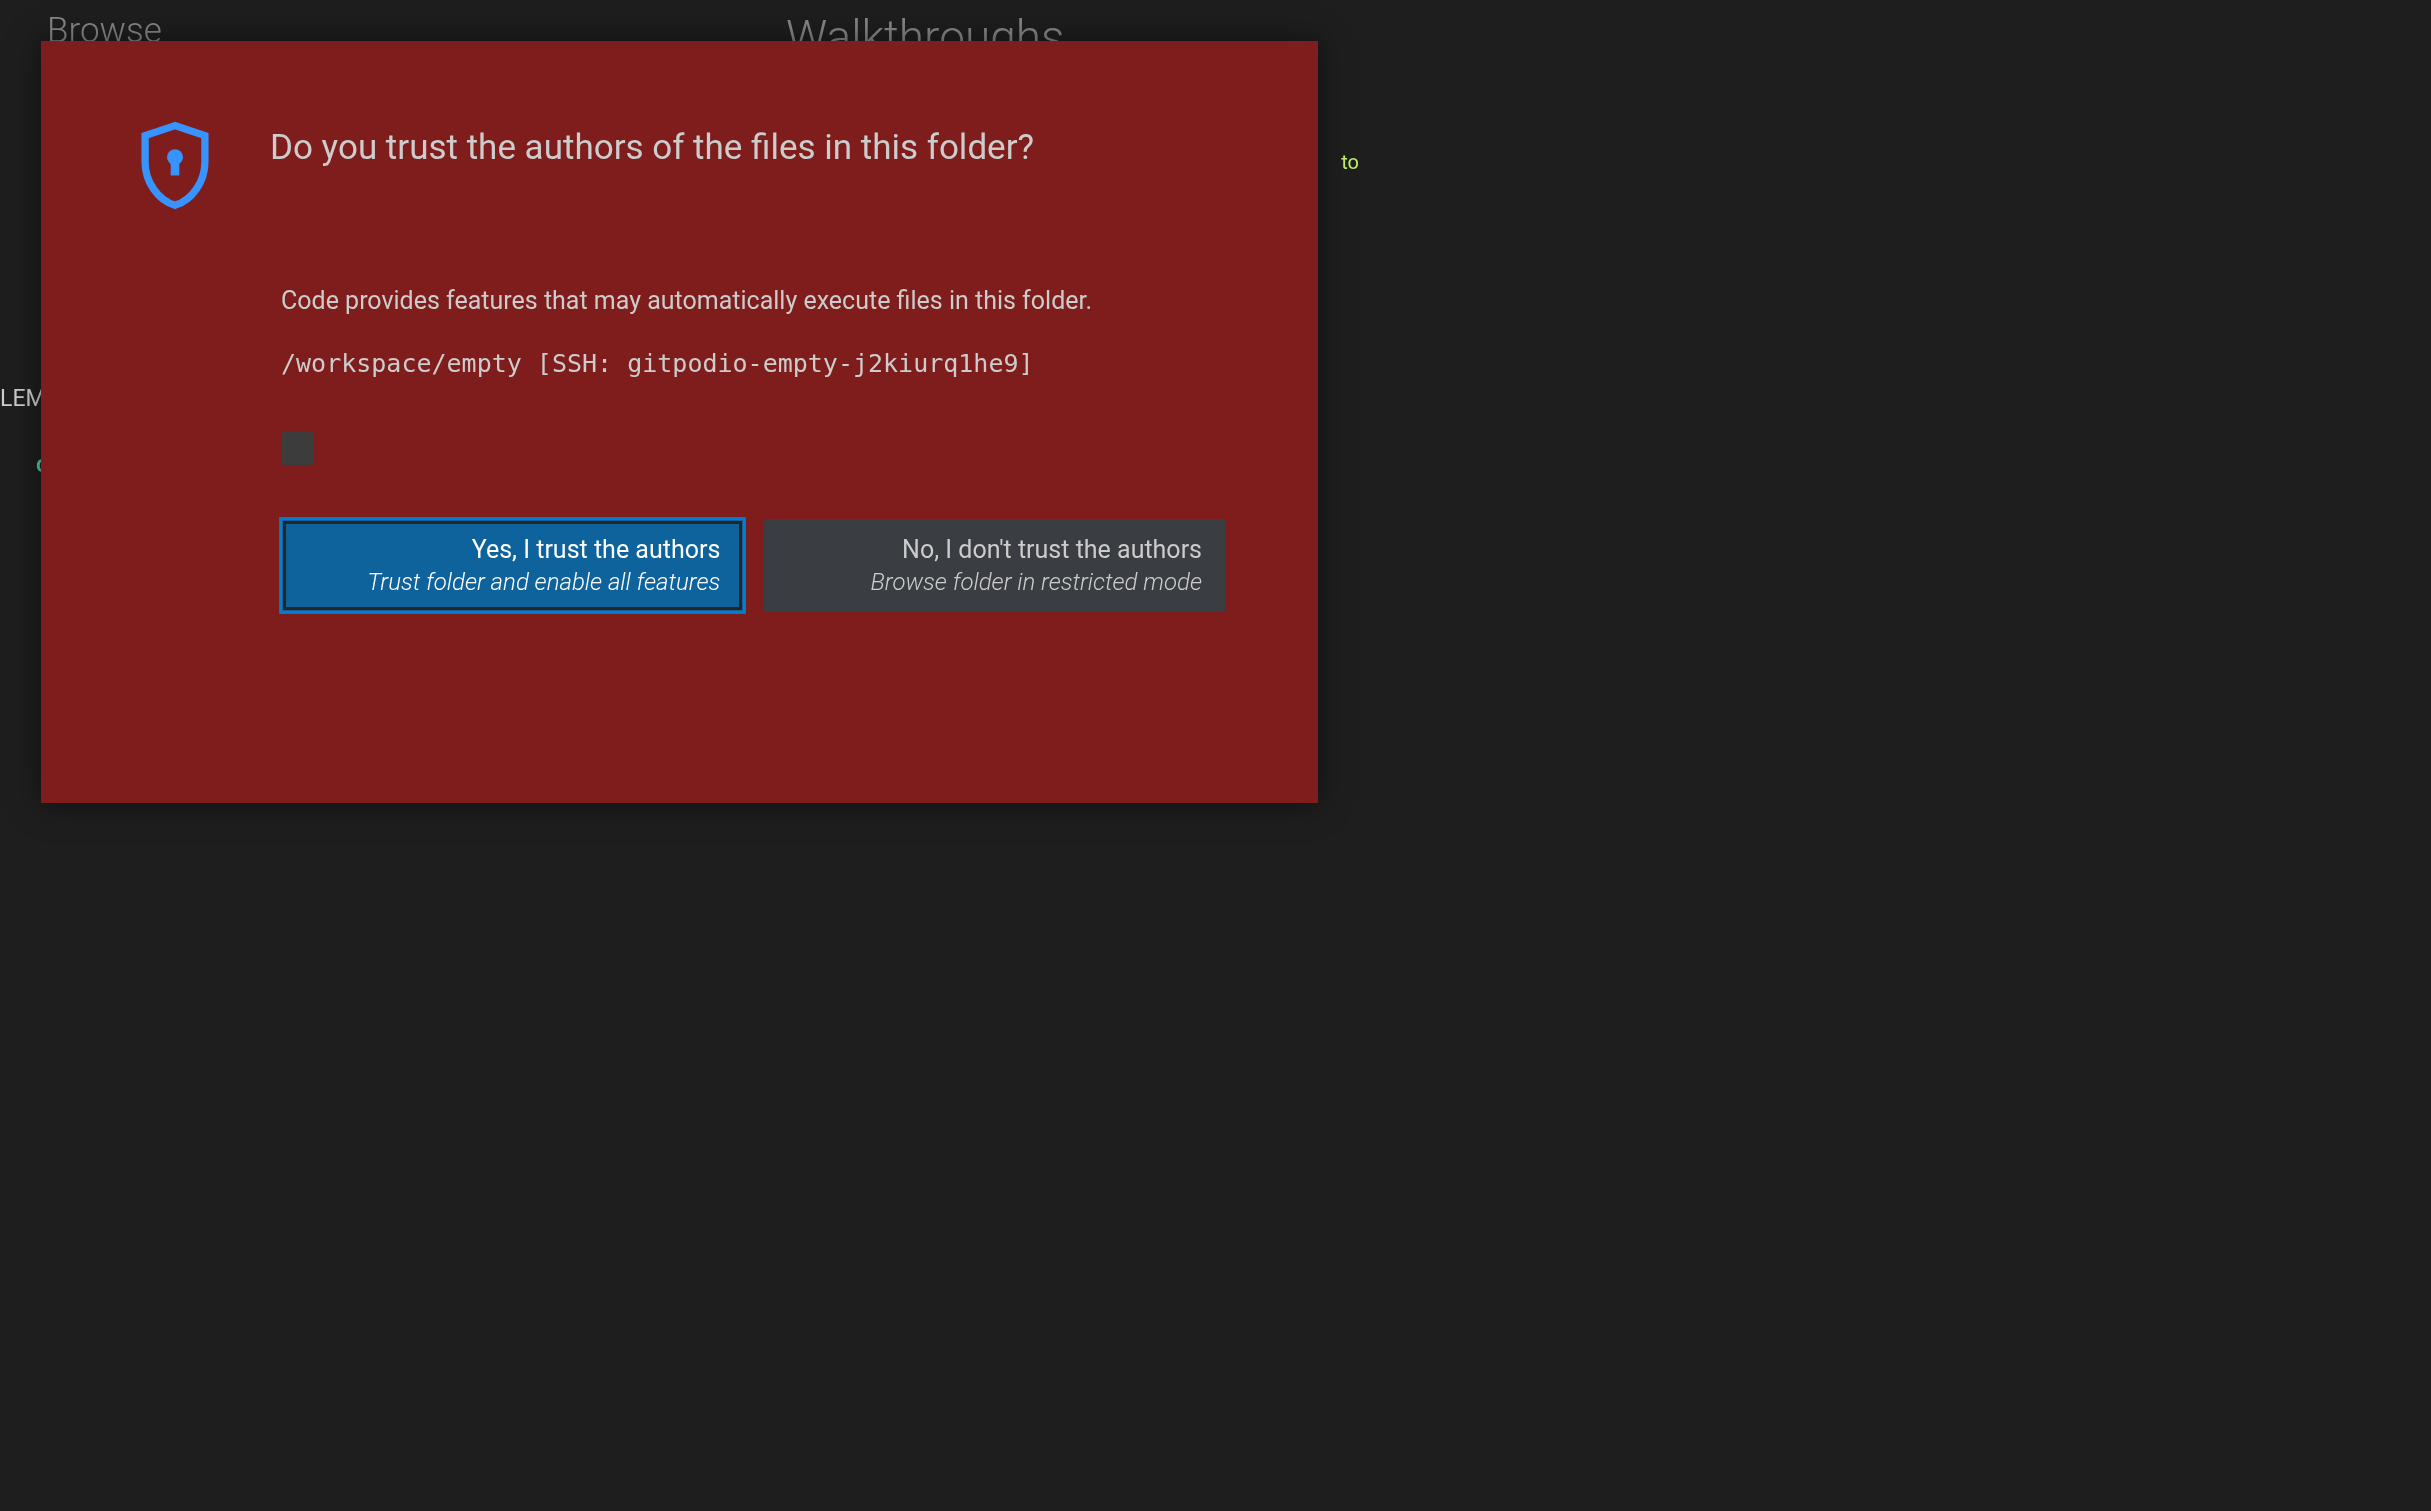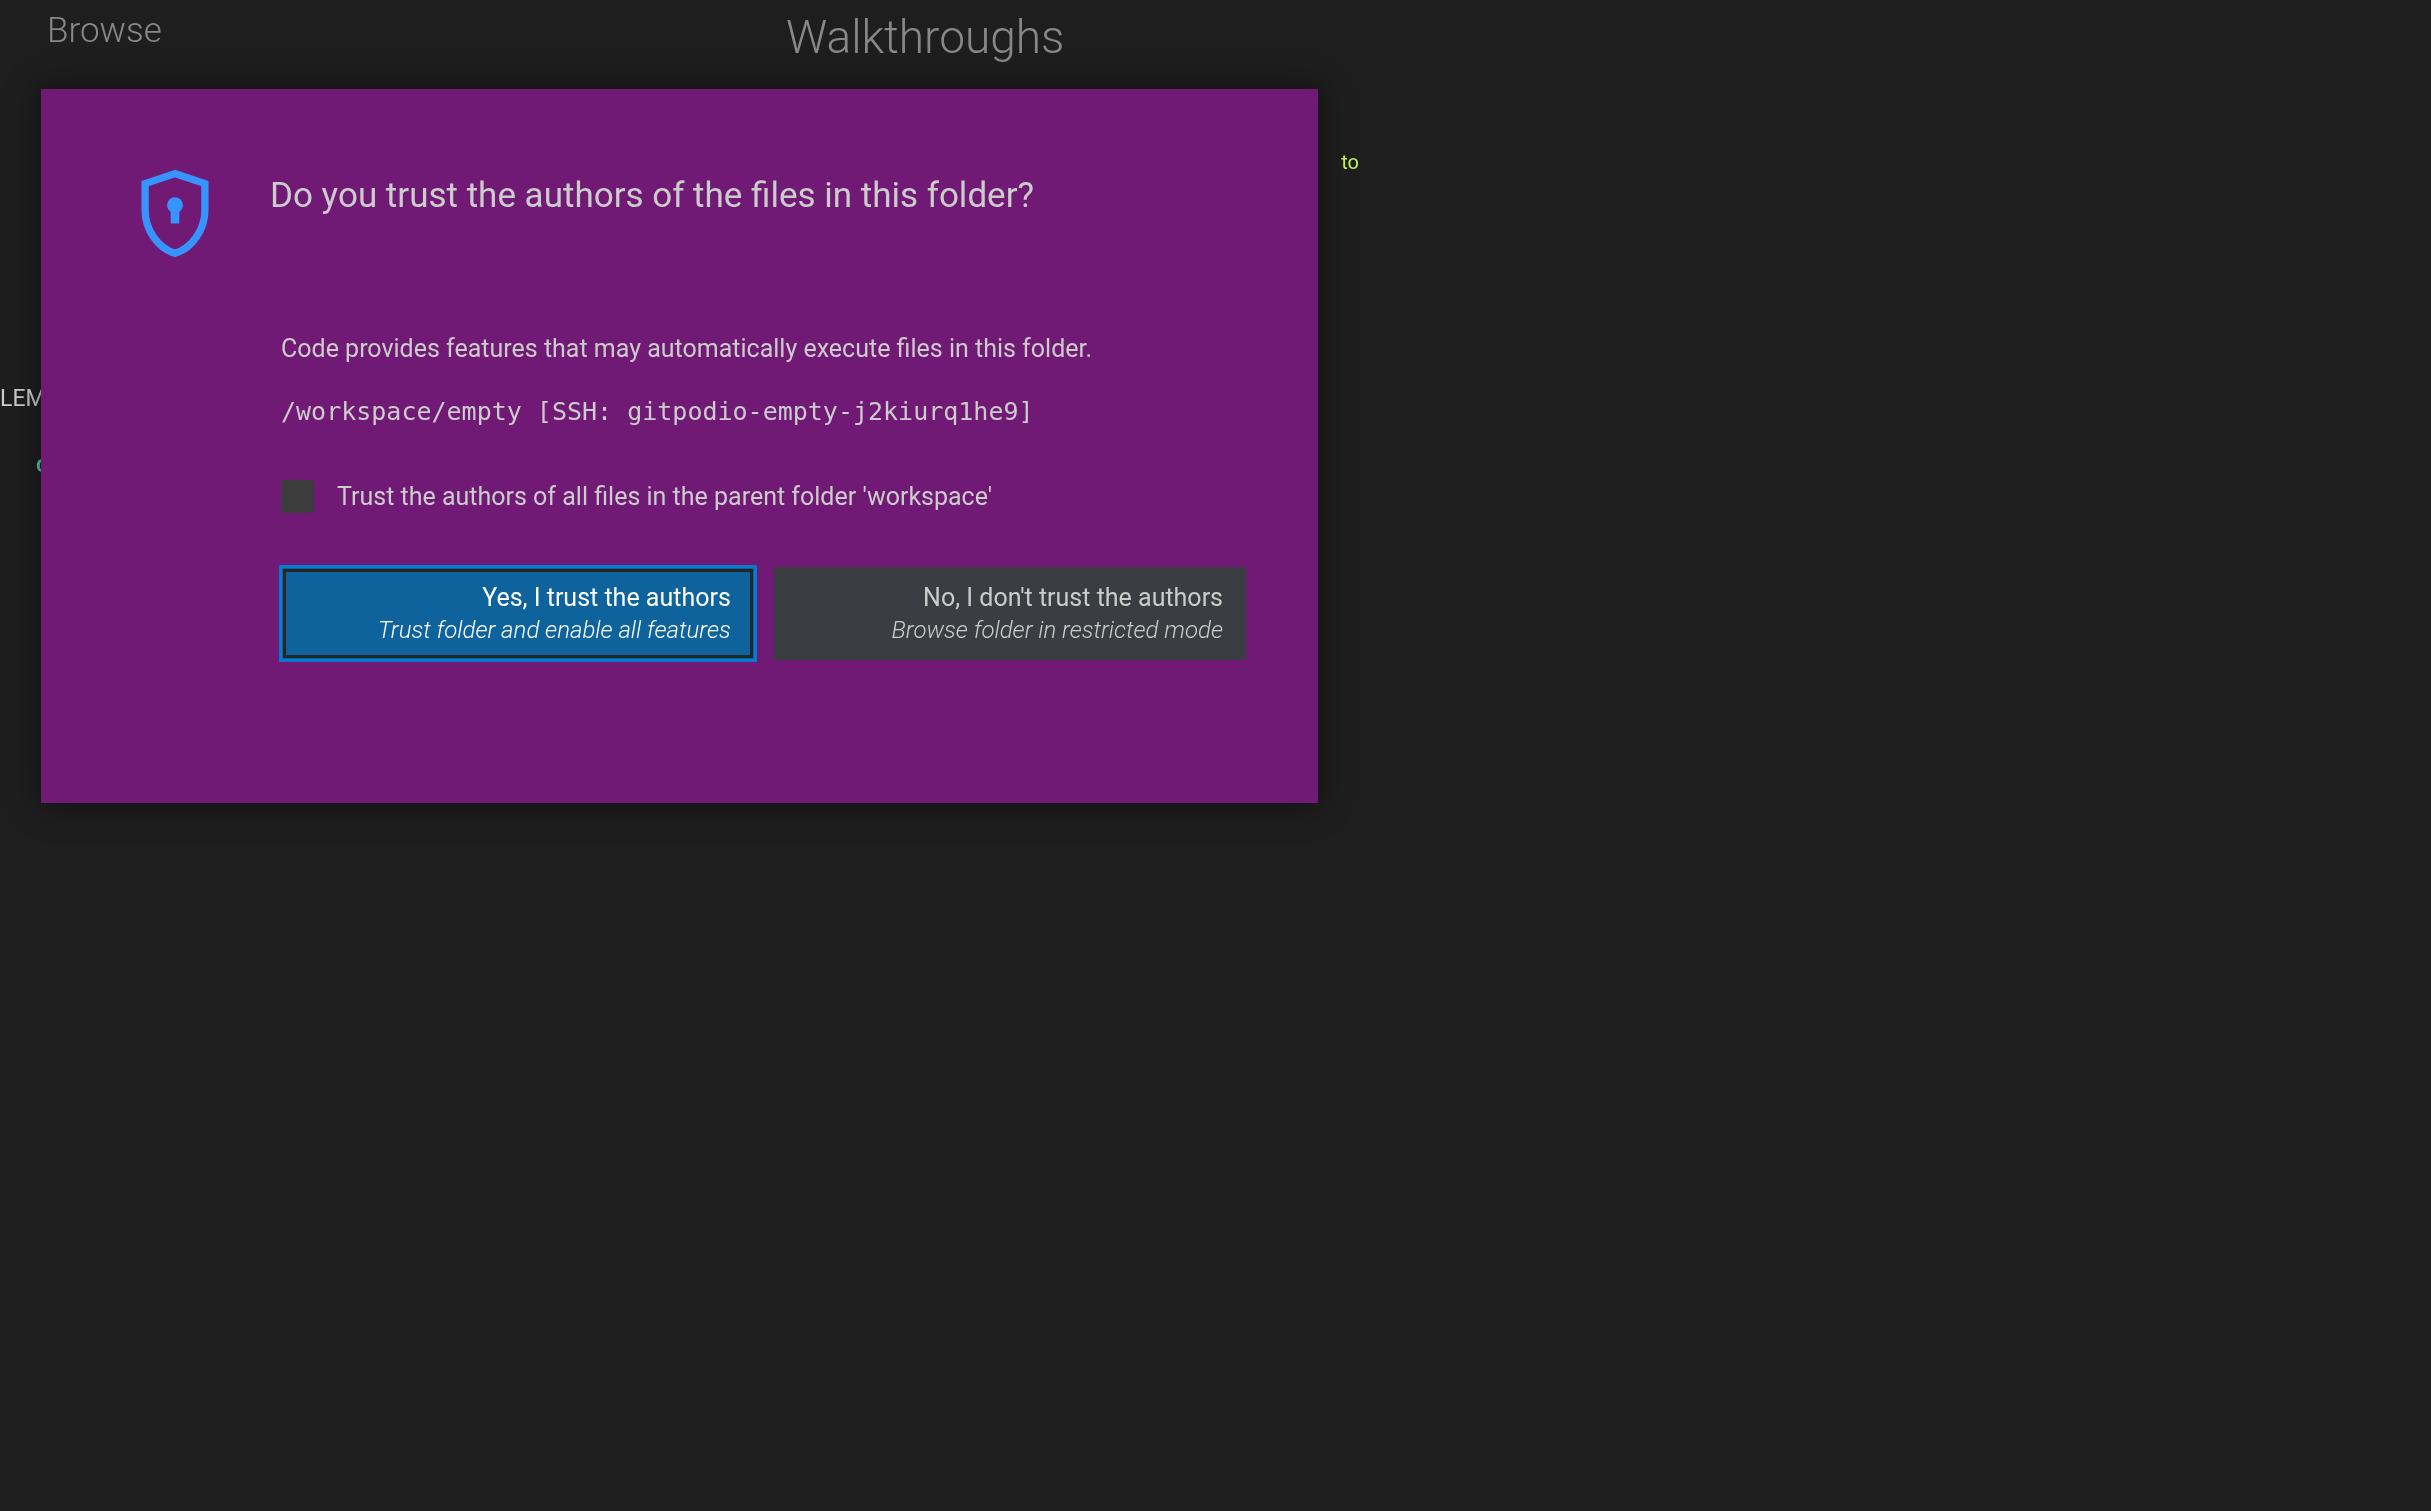--- a/index.html
+++ b/index.html
@@ -70,24 +70,23 @@
       font-weight: 600;
       margin-left: 36px;
     }
     
     .dialog {
       position: absolute;
       top: 41px;
       left: 41px;
       right: 41px;
       bottom: 41px;
-      background: #701a75;
+      background: #7f1d1d;
       box-shadow: 0 0 29px rgba(0,0,0,0.5);
-      padding: 78px 72px 58px 93px;
-      margin-top: 48px;
+      padding: 78px 93px 58px 93px;
     }
     
     .dialog-header {
       display: flex;
       align-items: flex-start;
       gap: 54px;
       margin-bottom: 70px;
     }
     
     .shield-icon {
@@ -216,21 +215,20 @@
   </div>
 
   <div class="dialog-body">
     <p class="dialog-text">Code provides features that may automatically execute files in this folder.</p>
 
 
     <p class="dialog-path">/workspace/empty [SSH: gitpodio-empty-j2kiurq1he9]</p>
 
     <div class="checkbox-row">
       <div class="checkbox"></div>
-      <span class="checkbox-label">Trust the authors of all files in the parent folder 'workspace'</span>
     </div>
 
     <div class="button-row">
       <button class="btn btn-primary">
         <span class="btn-title">Yes, I trust the authors</span>
         <span class="btn-subtitle">Trust folder and enable all features</span>
       </button>
       <button class="btn btn-secondary">
         <span class="btn-title">No, I don't trust the authors</span>
         <span class="btn-subtitle">Browse folder in restricted mode</span>

